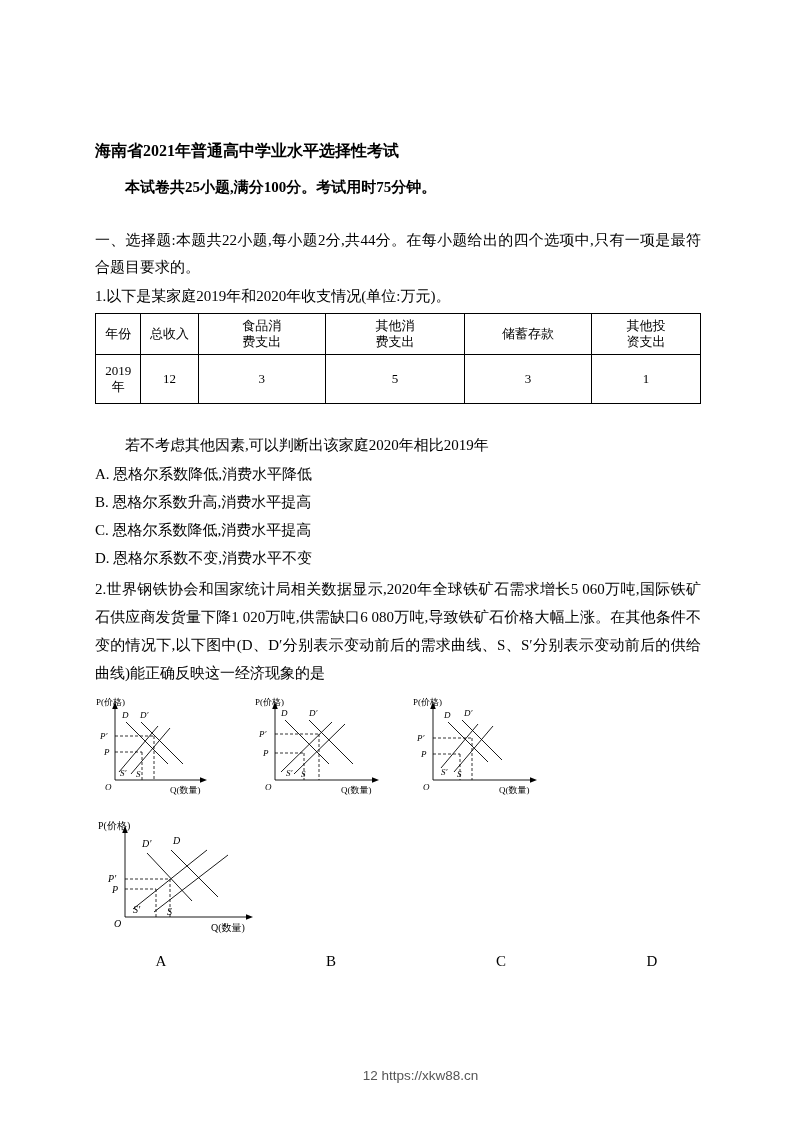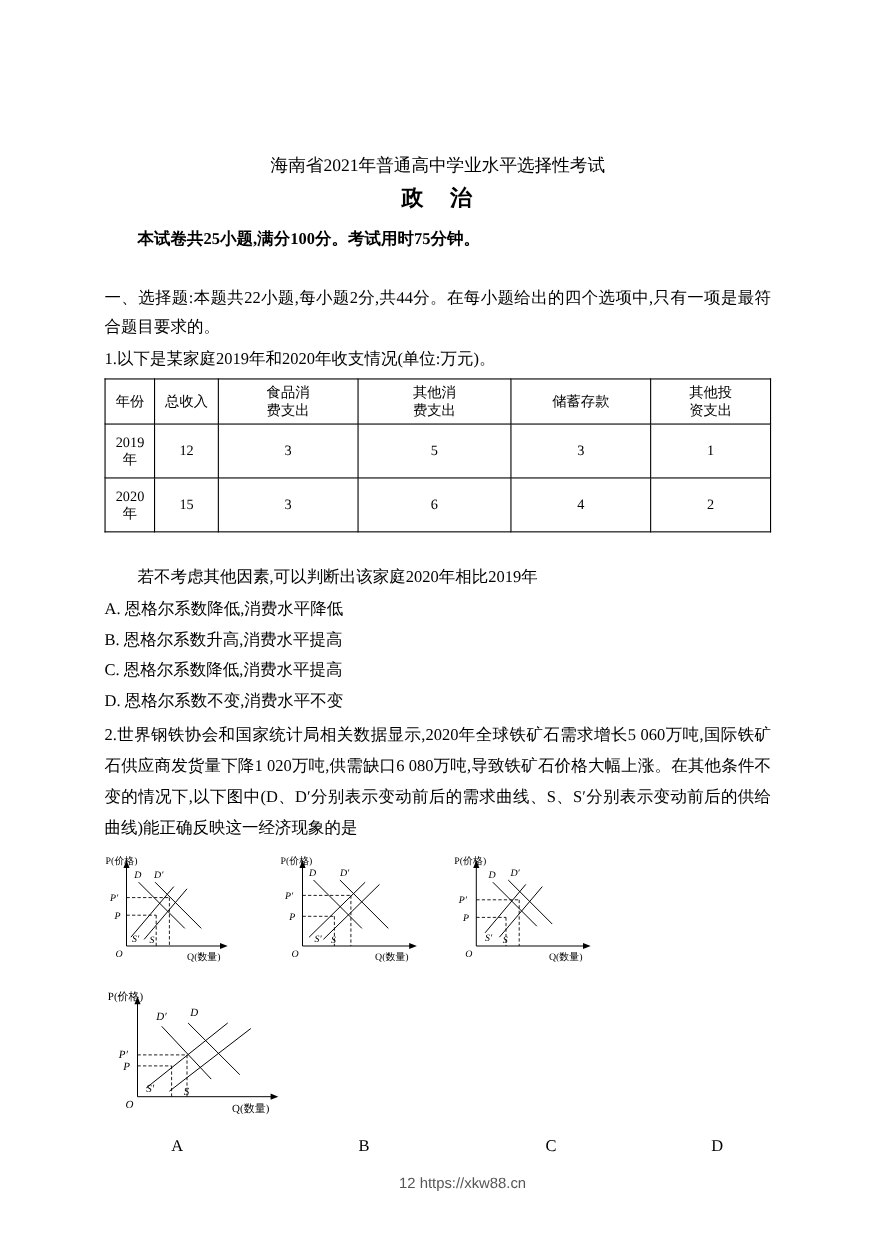--- a/index.html
+++ b/index.html
@@ -4,21 +4,21 @@
 <style>
   * { box-sizing: border-box; }
   html,body { margin:0; padding:0; background:#ffffff; }
   .page {
     position:relative; width:793px; height:1122px; margin:0 auto;
     background:#ffffff; color:#000;
     font-family:"Liberation Serif","DejaVu Serif",serif;
     overflow:hidden;
   }
   .content { position:absolute; left:95px; top:140px; width:606px; }
-  .title   { text-align:center; font-weight:400; font-size:16px; line-height:22px; }
+  .title   { text-align:left; font-weight:700; font-size:16px; line-height:22px; }
   .subject { text-align:center; font-weight:700; font-size:20px; line-height:26px; margin-top:5px; letter-spacing:2px; }
   .instructions { margin:13px 0 0; font-weight:700; font-size:15px; line-height:24px; text-indent:2em; }
   .section-heading { margin:28px 0 0; font-size:15px; line-height:27px; text-align:justify; }
   .q-stem { margin:2px 0 0; font-size:15px; line-height:27px; }
   table.q1 { width:100%; border-collapse:collapse; margin-top:3px; font-size:13px; text-align:center; table-layout:fixed; }
   table.q1 th, table.q1 td {
     border:1px solid #000; font-weight:400; white-space:pre-line;
     vertical-align:middle; padding:4px 2px; line-height:16px;
   }
   table.q1 td { padding:8px 2px; }
@@ -45,21 +45,20 @@
   svg text { fill:#000; font-family:"Liberation Serif","DejaVu Serif",serif; }
   .dash { stroke-dasharray:3,2; stroke-width:0.8; }
 </style>
 </head>
 <body>
 
 <div class="page">
   <div class="content">
 
     <div class="title">海南省2021年普通高中学业水平选择性考试</div>
-    <div class="subject">政　治</div>
     <p class="instructions">本试卷共25小题,满分100分。考试用时75分钟。</p>
 
     <p class="section-heading">一、选择题:本题共22小题,每小题2分,共44分。在每小题给出的四个选项中,只有一项是最符合题目要求的。</p>
 
     <p class="q-stem">1.以下是某家庭2019年和2020年收支情况(单位:万元)。</p>
 
     <table class="q1">
       <colgroup>
         <col style="width:7.5%">
           <col style="width:9.5%">
@@ -82,29 +81,20 @@
         </tr>
         <tr>
           <td>2019
 年</td>
           <td>12</td>
           <td>3</td>
           <td>5</td>
           <td>3</td>
           <td>1</td>
         </tr>
-        <tr>
-          <td>2020
-年</td>
-          <td>15</td>
-          <td>3</td>
-          <td>6</td>
-          <td>4</td>
-          <td>2</td>
-        </tr>
       </tbody>
     </table>
 
     <p class="q1-followup">若不考虑其他因素,可以判断出该家庭2020年相比2019年</p>
 
     <div class="options">
       <div class="opt">A. 恩格尔系数降低,消费水平降低</div>
       <div class="opt">B. 恩格尔系数升高,消费水平提高</div>
       <div class="opt">C. 恩格尔系数降低,消费水平提高</div>
       <div class="opt">D. 恩格尔系数不变,消费水平不变</div>

